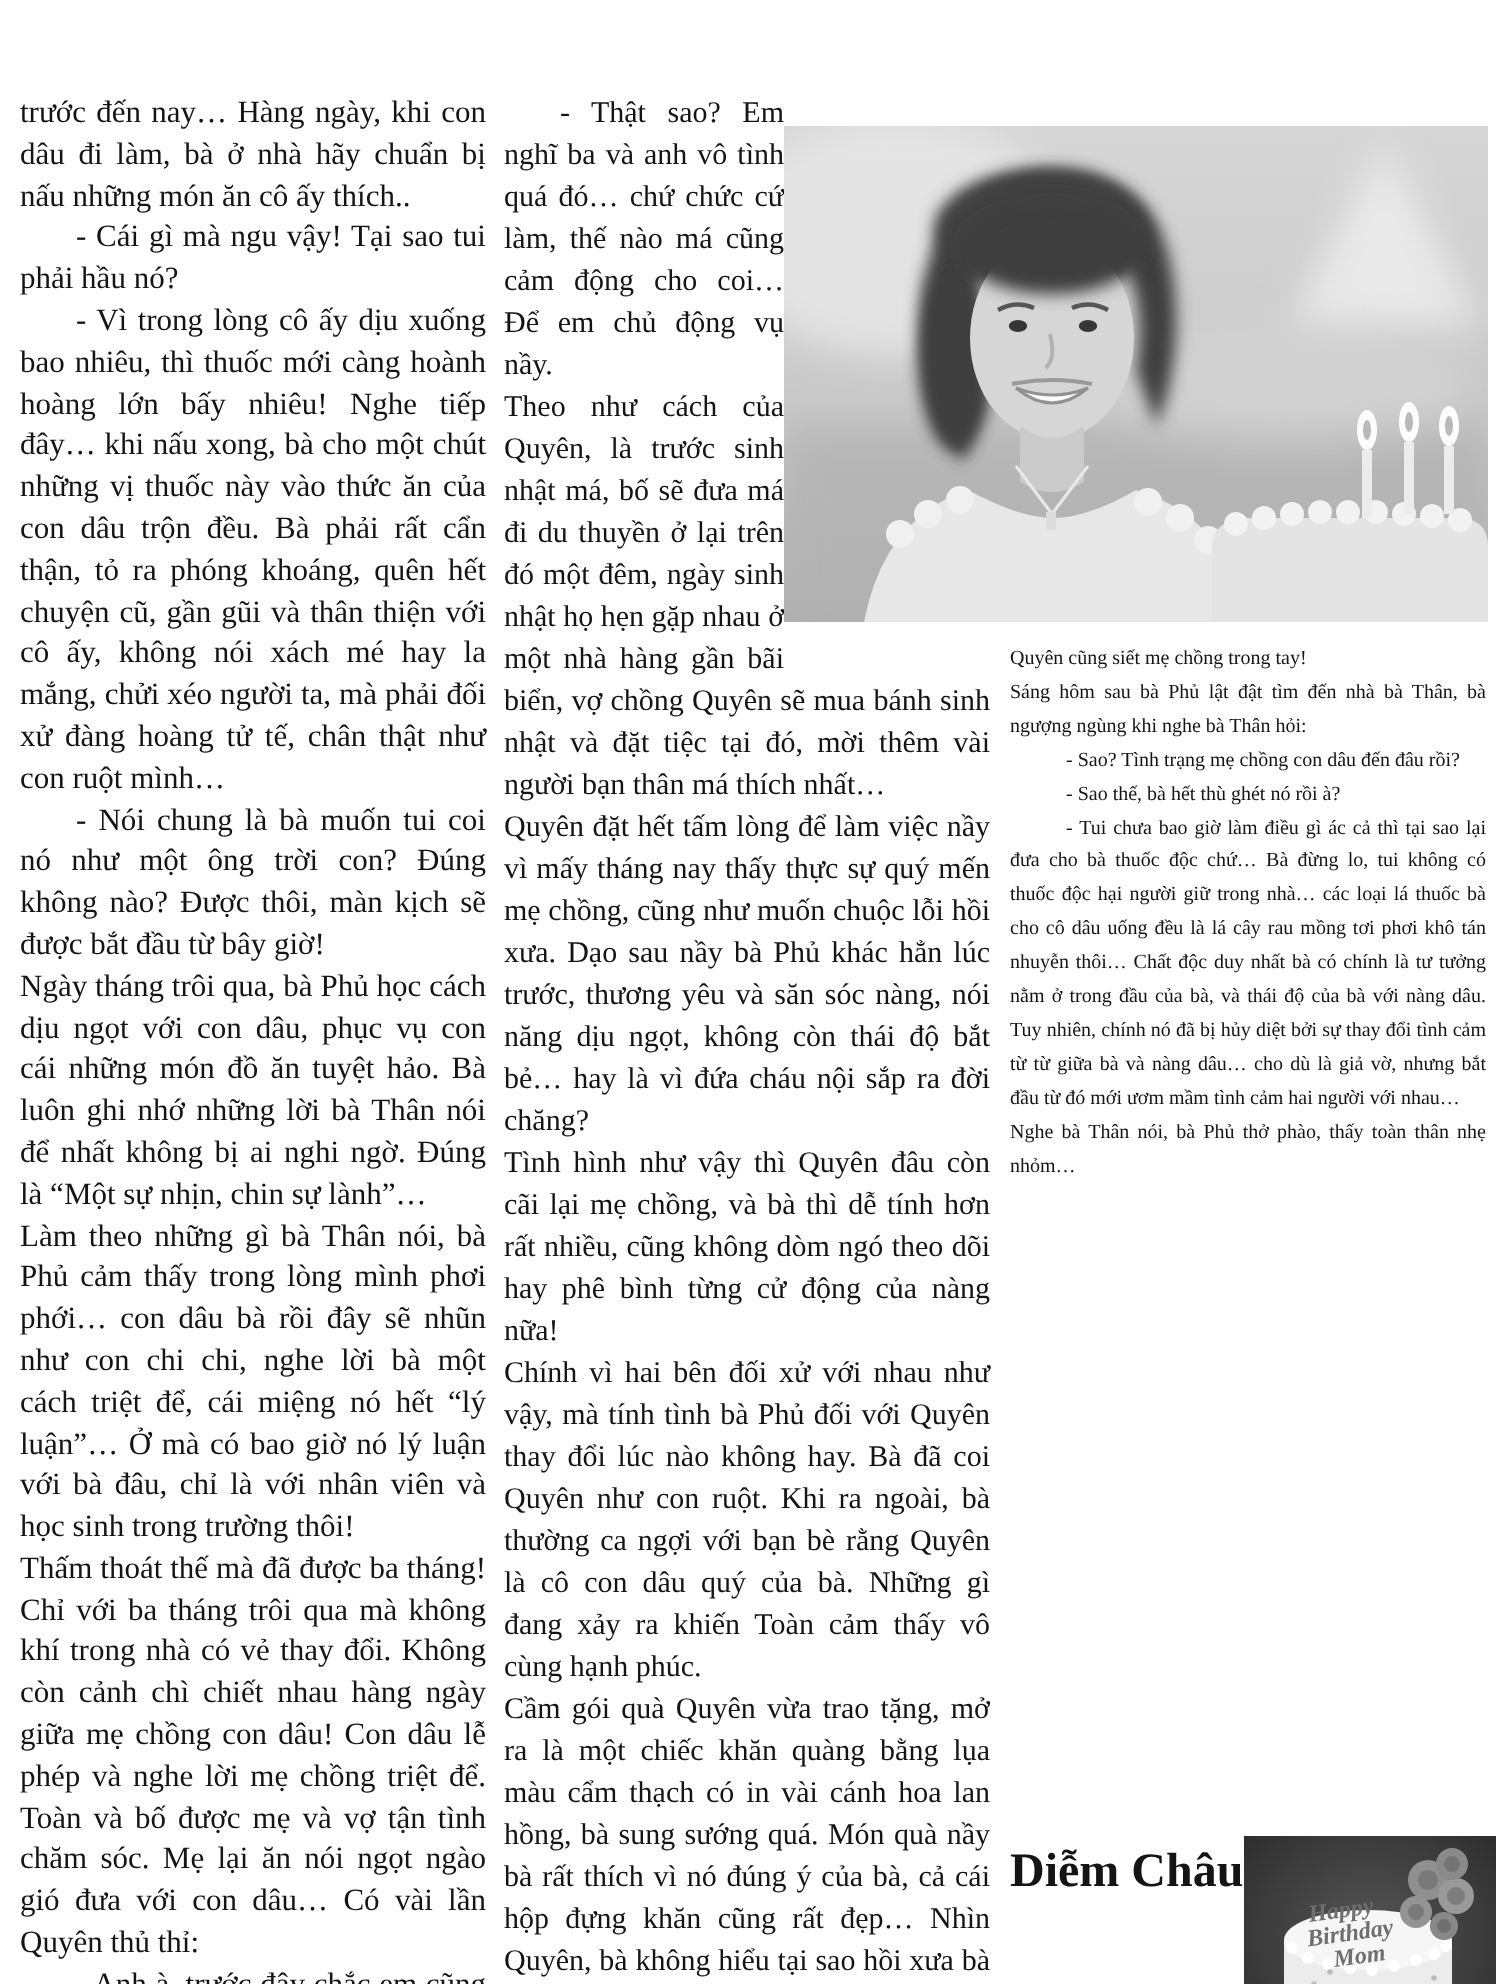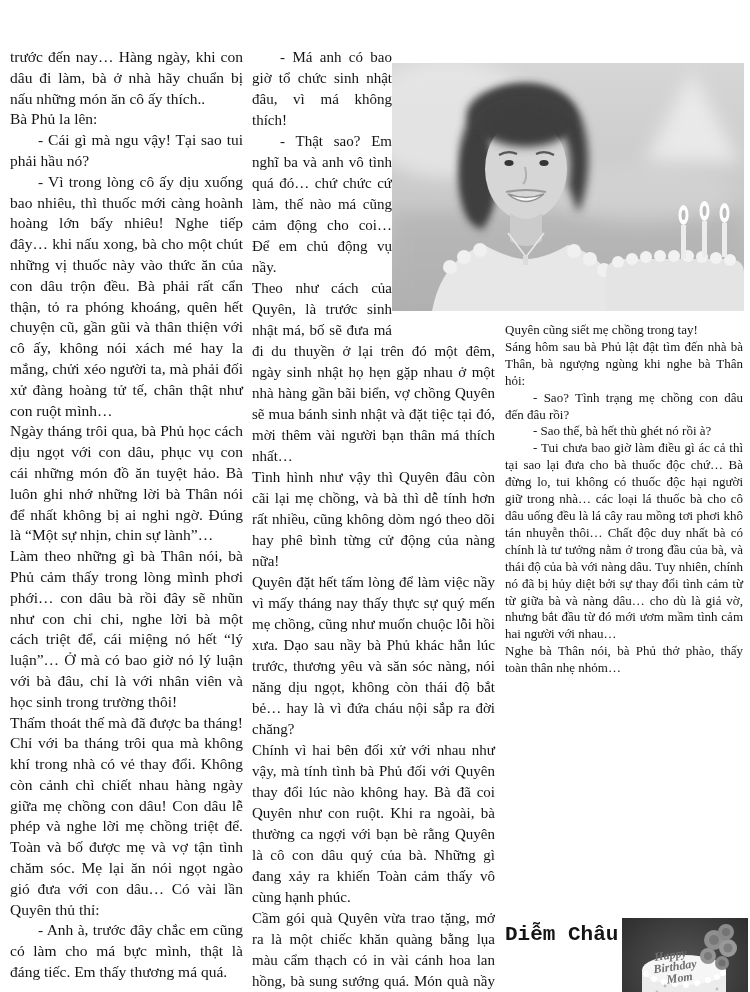--- a/index.html
+++ b/index.html
@@ -2,60 +2,59 @@
 <html lang="vi"><head>
 <meta charset="utf-8">
 <style>
   html,body{margin:0;padding:0;}
   body{width:750px;height:992px;background:#ffffff;overflow:hidden;}
   .page{position:relative;width:750px;height:992px;background:#ffffff;
         font-family:"Liberation Serif","DejaVu Serif",serif;color:#141414;margin-top:41px;}
   .col{position:absolute;text-align:justify;}
   .col-1{left:10px;top:6px;width:233px;font-size:15.5px;line-height:20.8px;}
   .col-2{left:252px;top:6px;width:243px;font-size:15px;line-height:21px;}
-  .col-3{left:505px;top:281px;width:238px;font-size:13px;line-height:16.9px;}
+  .col-3{left:505px;top:281px;width:238px;font-size:10px;line-height:16.9px;}
   .para{margin:0;}
   .para.indent{text-indent:28px;}
   .photo-spacer{float:right;width:103px;height:276px;}
   .portrait{position:absolute;left:392px;top:22px;width:352px;height:248px;
             filter:grayscale(1);}
-  .author{position:absolute;left:505px;top:882px;font-size:21px;font-weight:bold;
-          font-family:Liberation Mono, monospace;}
+  .author{position:absolute;left:505px;top:882px;font-size:24px;font-weight:bold;
+          font-family:Liberation Serif, serif;}
   .cake-photo{position:absolute;left:622px;top:877px;width:126px;height:112px;
               filter:grayscale(1);}
   .footer{position:absolute;left:0;top:962px;width:750px;display:flex;
           align-items:center;justify-content:center;gap:9px;
           font-family:"Liberation Sans","DejaVu Sans",sans-serif;
           font-weight:bold;font-size:14px;letter-spacing:-0.2px;color:#14532d;}
   .footer .rule{width:40px;border-top:2.5px solid #313131;height:0;}
   .footer .footer-text{transform:scaleY(1.08);}
 </style>
 </head>
 <body>
 
 <div class="page">
 
   <div class="col col-1">
       <p class="para">trước đến nay…  Hàng ngày, khi con dâu đi làm, bà ở nhà hãy chuẩn bị nấu những món ăn cô ấy thích..</p>
-      <p class="para">Bà Phủ la lên:</p>
       <p class="para indent">- Cái gì mà ngu vậy! Tại sao tui phải hầu nó?</p>
       <p class="para indent">- Vì trong lòng cô ấy dịu xuống bao nhiêu, thì thuốc mới càng hoành hoàng lớn bấy nhiêu! Nghe tiếp đây… khi nấu xong, bà cho một chút những vị thuốc này vào thức ăn của con dâu trộn đều. Bà phải rất cẩn thận, tỏ ra phóng khoáng, quên hết chuyện cũ, gần gũi và thân thiện với cô ấy, không nói xách mé hay la mắng, chửi xéo người ta, mà phải đối xử  đàng hoàng tử tế, chân thật như con ruột mình…</p>
+      <p class="para indent">- Nói chung là bà muốn tui coi nó như một ông trời con? Đúng không nào? Được thôi, màn kịch sẽ được bắt đầu từ bây  giờ!</p>
       <p class="para">Ngày tháng trôi qua, bà Phủ học cách dịu ngọt với con dâu,  phục vụ con cái những món đồ ăn tuyệt hảo. Bà luôn ghi nhớ những lời bà Thân nói để nhất không bị ai nghi ngờ. Đúng là “Một sự  nhịn, chin sự lành”…</p>
       <p class="para">Làm theo những gì bà Thân nói, bà Phủ cảm thấy trong lòng mình phơi phới…  con dâu bà rồi đây sẽ nhũn như con chi chi, nghe lời bà một cách triệt để, cái miệng nó hết “lý  luận”… Ở mà có bao giờ nó lý luận với bà đâu, chỉ là với nhân viên và học sinh trong trường thôi!</p>
       <p class="para">Thấm thoát thế mà đã được ba tháng! Chỉ với ba tháng trôi qua mà không khí trong nhà có vẻ thay đổi. Không còn cảnh chì chiết nhau hàng ngày giữa mẹ chồng con dâu! Con dâu lễ phép và nghe lời mẹ chồng triệt để. Toàn và bố được mẹ và vợ tận tình chăm sóc. Mẹ lại ăn nói ngọt ngào gió đưa với con dâu… Có vài lần Quyên thủ thỉ:</p>
       <p class="para indent">- Anh à, trước đây chắc em cũng có làm cho má bực mình, thật là đáng tiếc. Em thấy thương má quá.</p>
     </div>
 
   <div class="col col-2">
     <div class="photo-spacer"></div>
-  <p class="para indent">- Má anh có bao giờ tổ chức sinh nhật đâu, vì má không thích!</p>
       <p class="para indent">- Thật sao? Em nghĩ ba và anh vô tình quá đó… chứ chức cứ làm, thế nào má cũng cảm động cho coi… Để em chủ động vụ nầy.</p>
       <p class="para">Theo như cách của Quyên, là trước sinh nhật má, bố sẽ đưa má đi du thuyền ở lại trên đó một đêm, ngày sinh nhật họ hẹn gặp nhau ở một nhà hàng gần bãi biển, vợ chồng Quyên sẽ mua bánh sinh nhật và đặt tiệc tại đó, mời thêm vài người bạn thân má thích nhất…</p>
+      <p class="para">Quyên đặt hết tấm lòng để làm việc nầy vì mấy tháng nay thấy thực sự quý mến mẹ chồng, cũng như muốn chuộc lỗi hồi xưa. Dạo sau nầy bà Phủ khác hẳn lúc trước, thương yêu và săn sóc nàng, nói năng dịu ngọt, không còn thái độ bắt bẻ… hay là vì đứa cháu nội sắp ra đời chăng?</p>
       <p class="para">Tình hình như vậy thì Quyên  đâu còn cãi lại mẹ chồng, và bà thì dễ tính hơn rất nhiều, cũng không  dòm ngó theo dõi hay phê bình từng cử động của nàng nữa!</p>
-      <p class="para">Quyên đặt hết tấm lòng để làm việc nầy vì mấy tháng nay thấy thực sự quý mến mẹ chồng, cũng như muốn chuộc lỗi hồi xưa. Dạo sau nầy bà Phủ khác hẳn lúc trước, thương yêu và săn sóc nàng, nói năng dịu ngọt, không còn thái độ bắt bẻ… hay là vì đứa cháu nội sắp ra đời chăng?</p>
       <p class="para">Chính vì hai bên đối xử với nhau như vậy, mà tính tình bà Phủ đối với Quyên thay đổi lúc nào không hay. Bà đã coi Quyên như con ruột. Khi ra ngoài, bà thường ca ngợi với bạn bè rằng Quyên là cô con dâu quý của bà. Những gì đang xảy ra khiến Toàn cảm thấy vô cùng hạnh phúc.</p>
       <p class="para">Cầm gói quà Quyên vừa trao tặng, mở ra là một chiếc khăn quàng bằng lụa màu cẩm thạch có in vài cánh hoa lan hồng, bà sung sướng quá. Món quà nầy bà rất thích vì nó đúng ý của bà, cả cái hộp đựng khăn cũng rất đẹp… Nhìn Quyên, bà không hiểu tại sao hồi xưa bà lại ghét nó! Bà chỉ còn biết ôm Quyên thật chặt tỏ lòng… hối hận và  cám ơn.</p>
     </div>
 
   <div class="col col-3">
       <p class="para">Quyên cũng siết mẹ chồng trong tay!</p>
       <p class="para">Sáng hôm sau bà Phủ lật đật tìm đến nhà bà Thân, bà ngượng ngùng khi nghe bà Thân hỏi:</p>
       <p class="para indent">- Sao? Tình trạng mẹ chồng con dâu đến đâu rồi?</p>
       <p class="para indent">- Sao thế, bà hết thù ghét nó rồi à?</p>
       <p class="para indent">- Tui chưa bao giờ làm điều gì ác cả thì tại sao lại đưa cho bà thuốc độc chứ… Bà đừng lo, tui không có thuốc độc hại người giữ trong nhà… các loại lá thuốc bà cho cô dâu uống đều là lá cây rau mồng tơi phơi khô tán nhuyễn thôi… Chất độc duy nhất bà có chính là tư tưởng nằm ở trong đầu của bà, và thái độ của bà với nàng dâu. Tuy nhiên, chính nó đã bị hủy diệt bởi sự thay đổi tình cảm từ từ giữa bà và nàng dâu…  cho dù là giả vờ, nhưng bắt đầu từ đó mới ươm mầm tình cảm hai người với nhau…</p>

